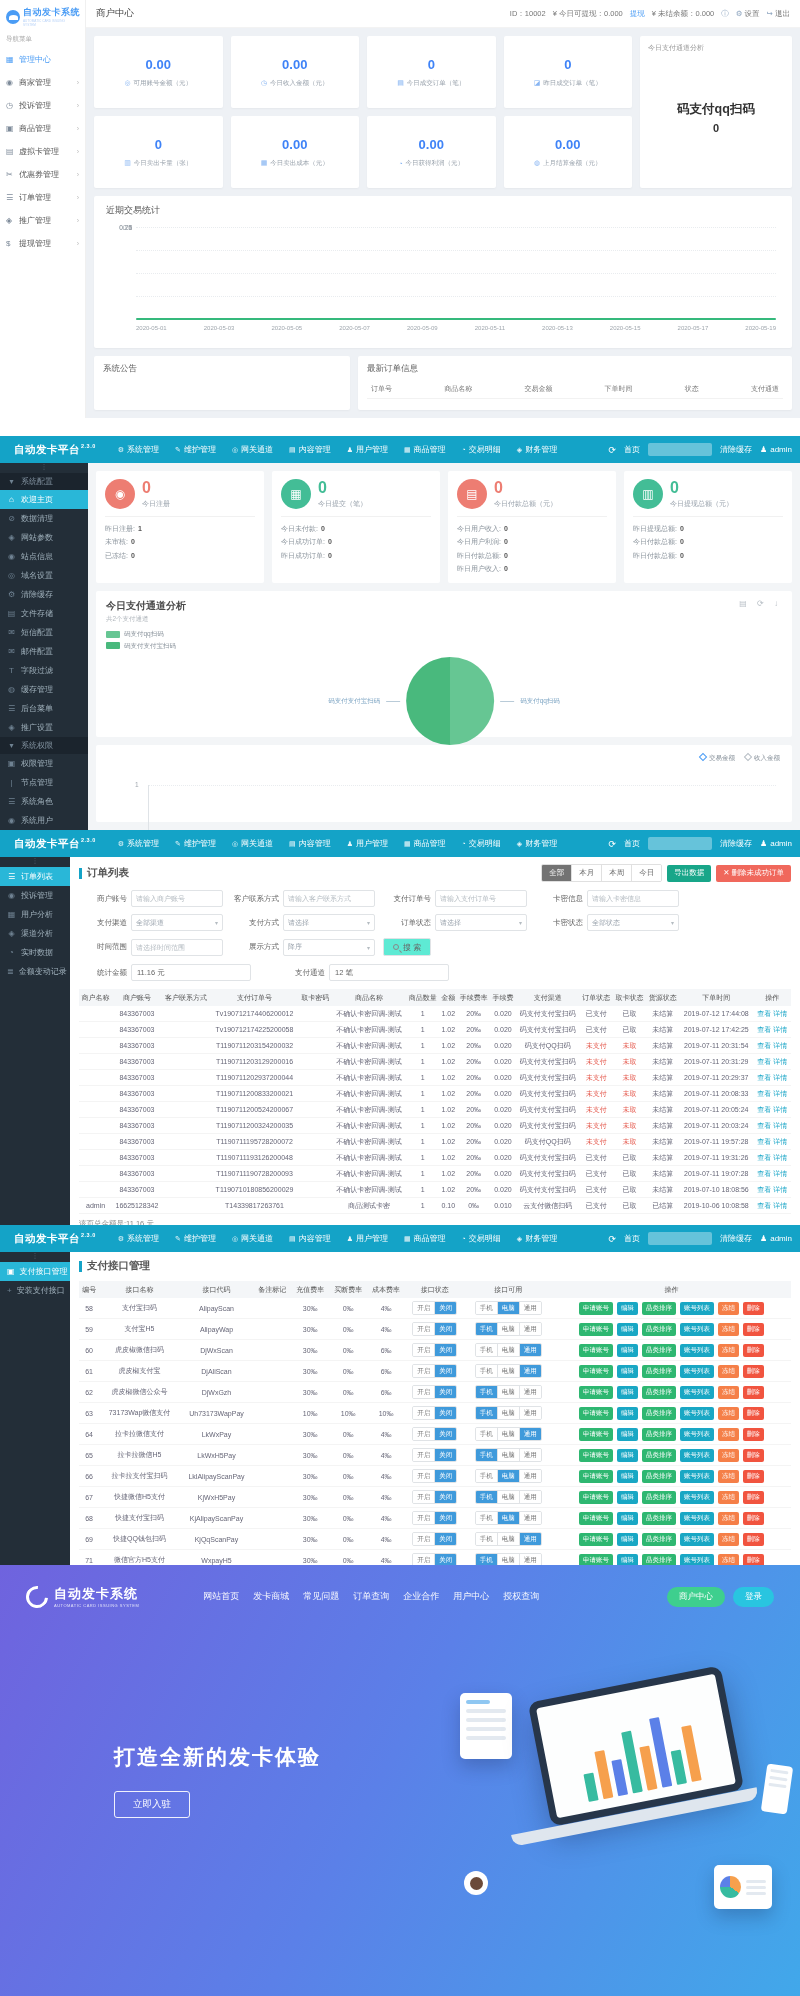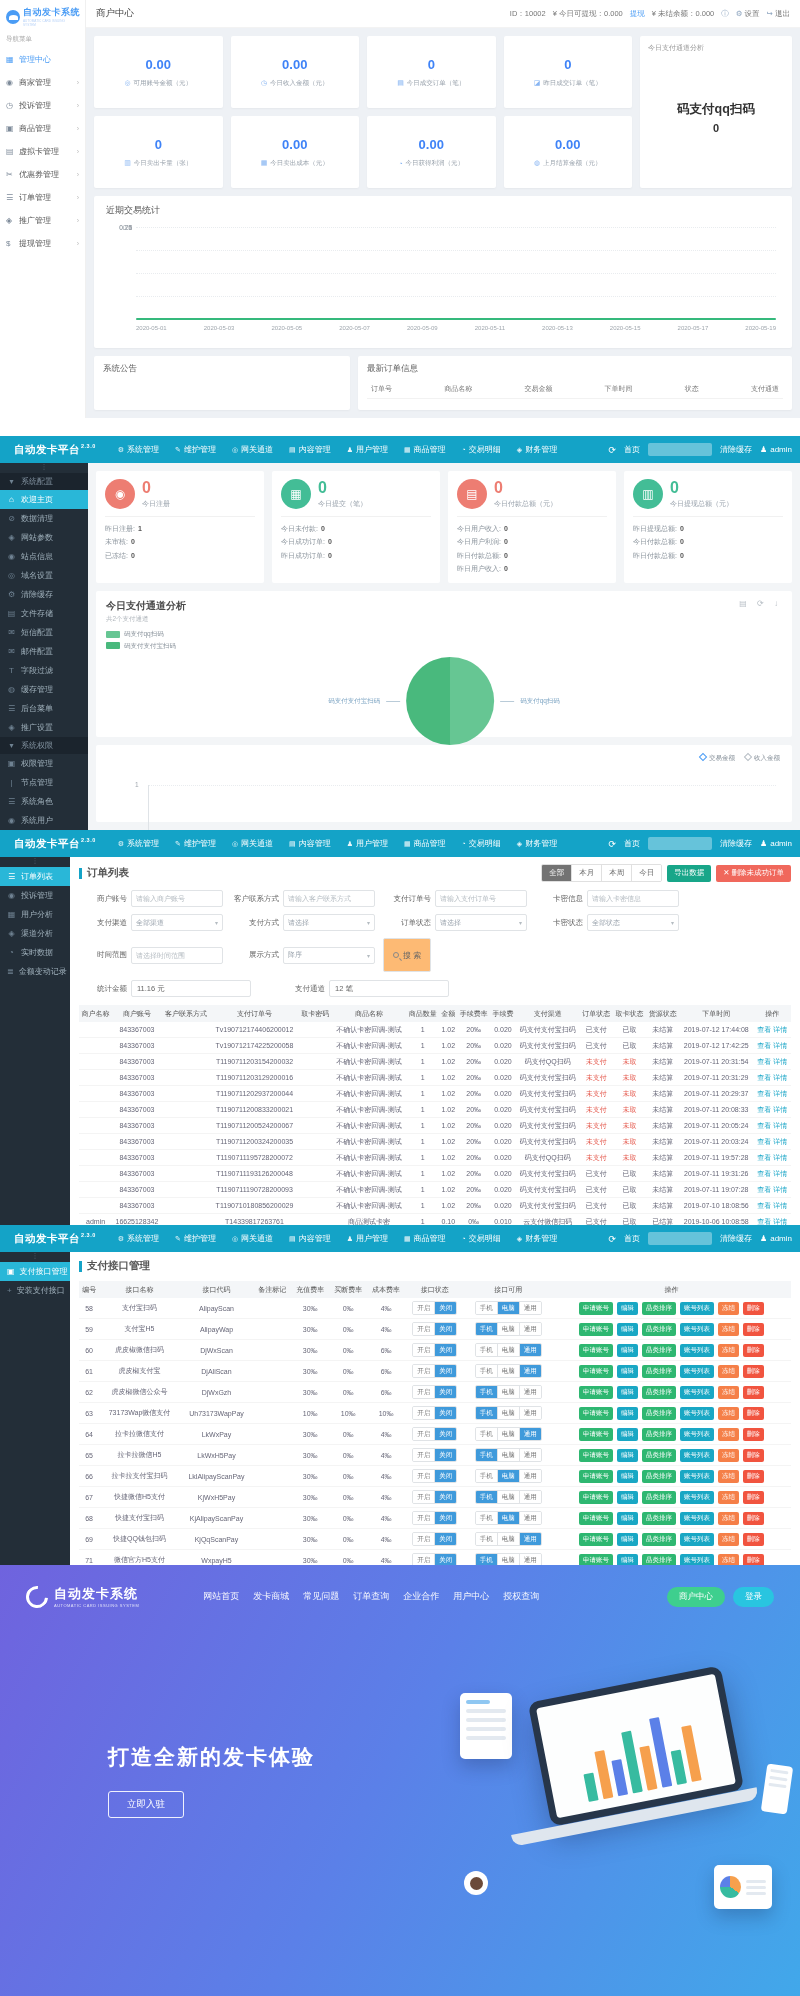--- a/index.html
+++ b/index.html
@@ -122,21 +122,21 @@
   .segg span.on{background:#737373;color:#fff}
   .btn{font-size:7.5px;color:#fff;padding:3.5px 7px;border-radius:2px;cursor:pointer}
   .btn.green{background:#18a689}.btn.orange{background:#f0685c}
   .s3-filters{display:flex;flex-wrap:wrap;margin-top:8px;row-gap:7px}
   .fg{display:flex;align-items:center;width:152px}
   .fg .fl{width:52px;text-align:right;font-size:7.5px;color:#666;padding-right:4px;flex-shrink:0}
   .fg input,.fg .selv{width:92px;height:17px;border:1px solid #e0e3e6;border-radius:2px;font-size:7px;color:#9aa3ad;padding:0 4px;background:#fff;display:flex;align-items:center}
   .fg .selv{justify-content:space-between;cursor:pointer}
   .fg .selv .car{color:#b5bcc2;font-size:6px}
   .fg input::placeholder{color:#b5bcc2}
-  .searchbtn{height:34px;border:1px solid #e0e3e6;border-radius:2px;background:#fdba74;font-size:8px;color:#666;padding:0 9px;display:flex;align-items:center;gap:4px;cursor:pointer}
+  .searchbtn{height:18px;border:1px solid #e0e3e6;border-radius:2px;background:#5eead4;font-size:8px;color:#666;padding:0 9px;display:flex;align-items:center;gap:4px;cursor:pointer}
   .lens{width:6px;height:6px;border:1px solid #888;border-radius:50%;position:relative}
   .lens:after{content:"";position:absolute;width:3px;border-top:1px solid #888;transform:rotate(45deg);left:5px;top:6px}
   .s3-statline{display:flex;gap:26px;margin-top:8px}
   .s3-statline .fg{width:auto}
   .s3-statline .box{width:120px;height:17px;border:1px solid #e0e3e6;border-radius:2px;font-size:7.5px;color:#666;display:flex;align-items:center;padding:0 5px;background:#fff}
   table{border-collapse:collapse;width:100%;margin-top:8px;table-layout:auto}
   th{background:#f4f6f8;font-size:7px;color:#555;font-weight:normal;padding:3.5px 1px;white-space:nowrap}
   td{font-size:7px;color:#667;padding:2.5px 1px;border-bottom:1px solid #f4f4f4;white-space:nowrap;text-align:center}
   td.red,span.red{color:#e4564a}
   .lnkt{color:#1fa8c9;cursor:pointer;margin:0 1px}
@@ -157,21 +157,21 @@
   .s5{height:431px;background:linear-gradient(118deg,#6f63de 0%,#5b80e8 48%,#41a8ea 100%);color:#fff}
   .s5-nav{display:flex;align-items:center;padding:20px 26px 0;gap:14px}
   .s5-logo{display:flex;align-items:center;gap:6px;margin-right:50px}
   .s5-logo .c{width:22px;height:22px;border:3px solid #fff;border-right-color:transparent;border-radius:50%;transform:rotate(-40deg)}
   .s5-logo-t b{font-size:13px;letter-spacing:1px;display:block}
   .s5-logo-t i{font-style:normal;font-size:4px;opacity:.8;letter-spacing:.5px;display:block}
   .s5-nav .ni{font-size:9px;opacity:.95;cursor:pointer;white-space:nowrap}
   .s5-pills{margin-left:auto;display:flex;gap:8px}
   .pill{font-size:8.5px;padding:4px 12px;border-radius:10px;cursor:pointer}
   .pill.mch{background:#3ecf8e}.pill.lg{background:#29c5e0}
-  .s5-hero{position:absolute;left:108px;top:178px;width:300px}
+  .s5-hero{position:absolute;left:114px;top:178px;width:300px}
   .s5-hero h1{font-size:21px;font-weight:bold;letter-spacing:2px}
   .s5-hero p{font-size:9.5px;line-height:1.75;opacity:.88;margin-top:14px}
   .s5-cta{display:inline-block;border:1px solid rgba(255,255,255,.9);border-radius:3px;font-size:9.5px;padding:6px 18px;margin-top:20px;cursor:pointer}
   .laptop{position:absolute;right:66px;top:118px;width:196px;height:126px;background:#27364a;border-radius:10px;transform:rotate(-11deg);padding:7px;box-shadow:0 14px 30px rgba(20,30,70,.35)}
   .laptop .scr{width:100%;height:100%;background:#fdfefe;border-radius:4px;display:flex;align-items:flex-end;justify-content:center;gap:5px;padding:10px 14px;overflow:hidden}
   .laptop .scr i{display:block;width:10px;border-radius:1px}
   .lapbase{position:absolute;right:40px;top:246px;width:250px;height:12px;background:#dfe6ee;border-radius:0 0 10px 10px;transform:rotate(-11deg)}
   .fcard{position:absolute;background:#fff;border-radius:5px;box-shadow:0 8px 18px rgba(20,30,70,.25)}
   .fc1{right:288px;top:128px;width:52px;height:66px;padding:7px 6px}
   .fc1 i{display:block;height:4px;background:#e3e9f0;border-radius:2px;margin-bottom:5px}

